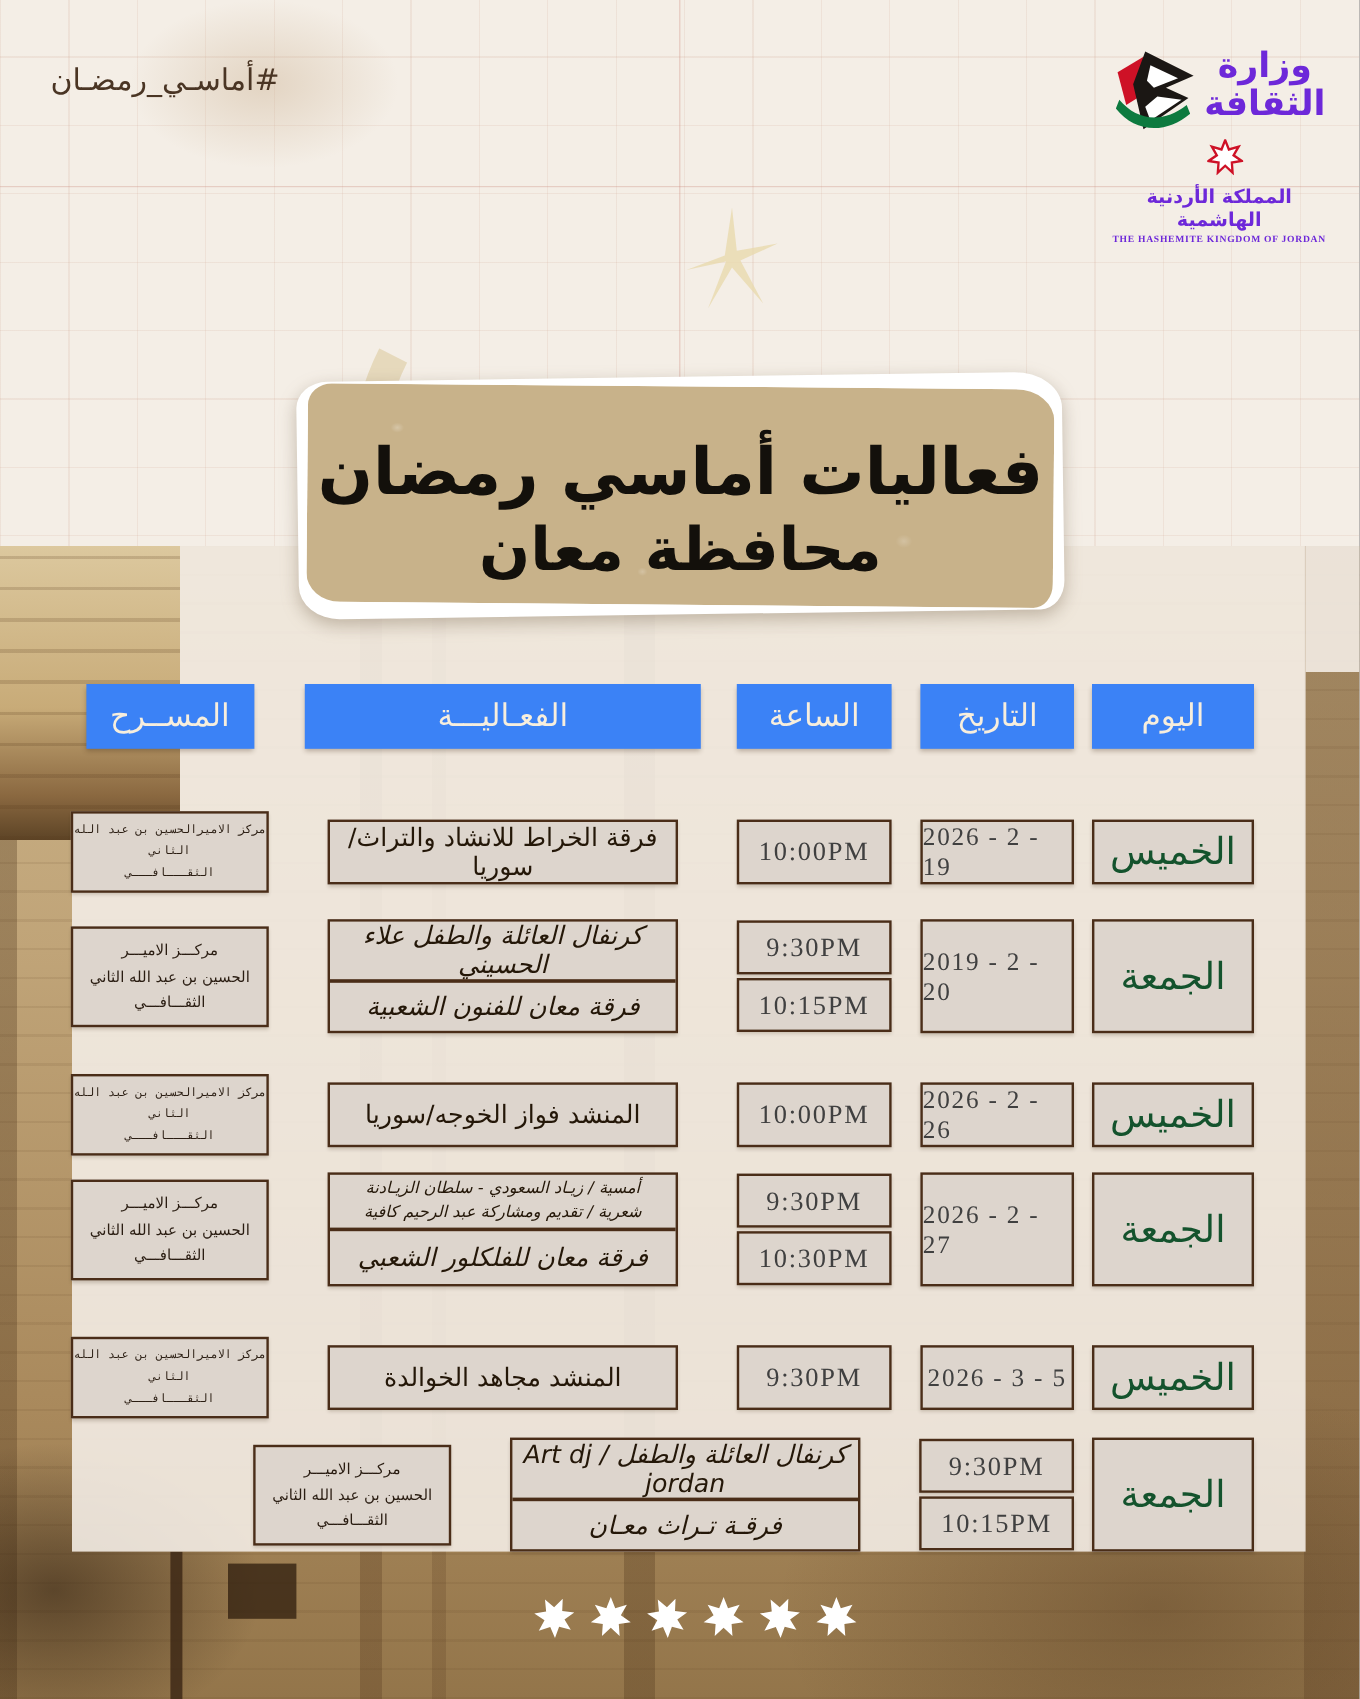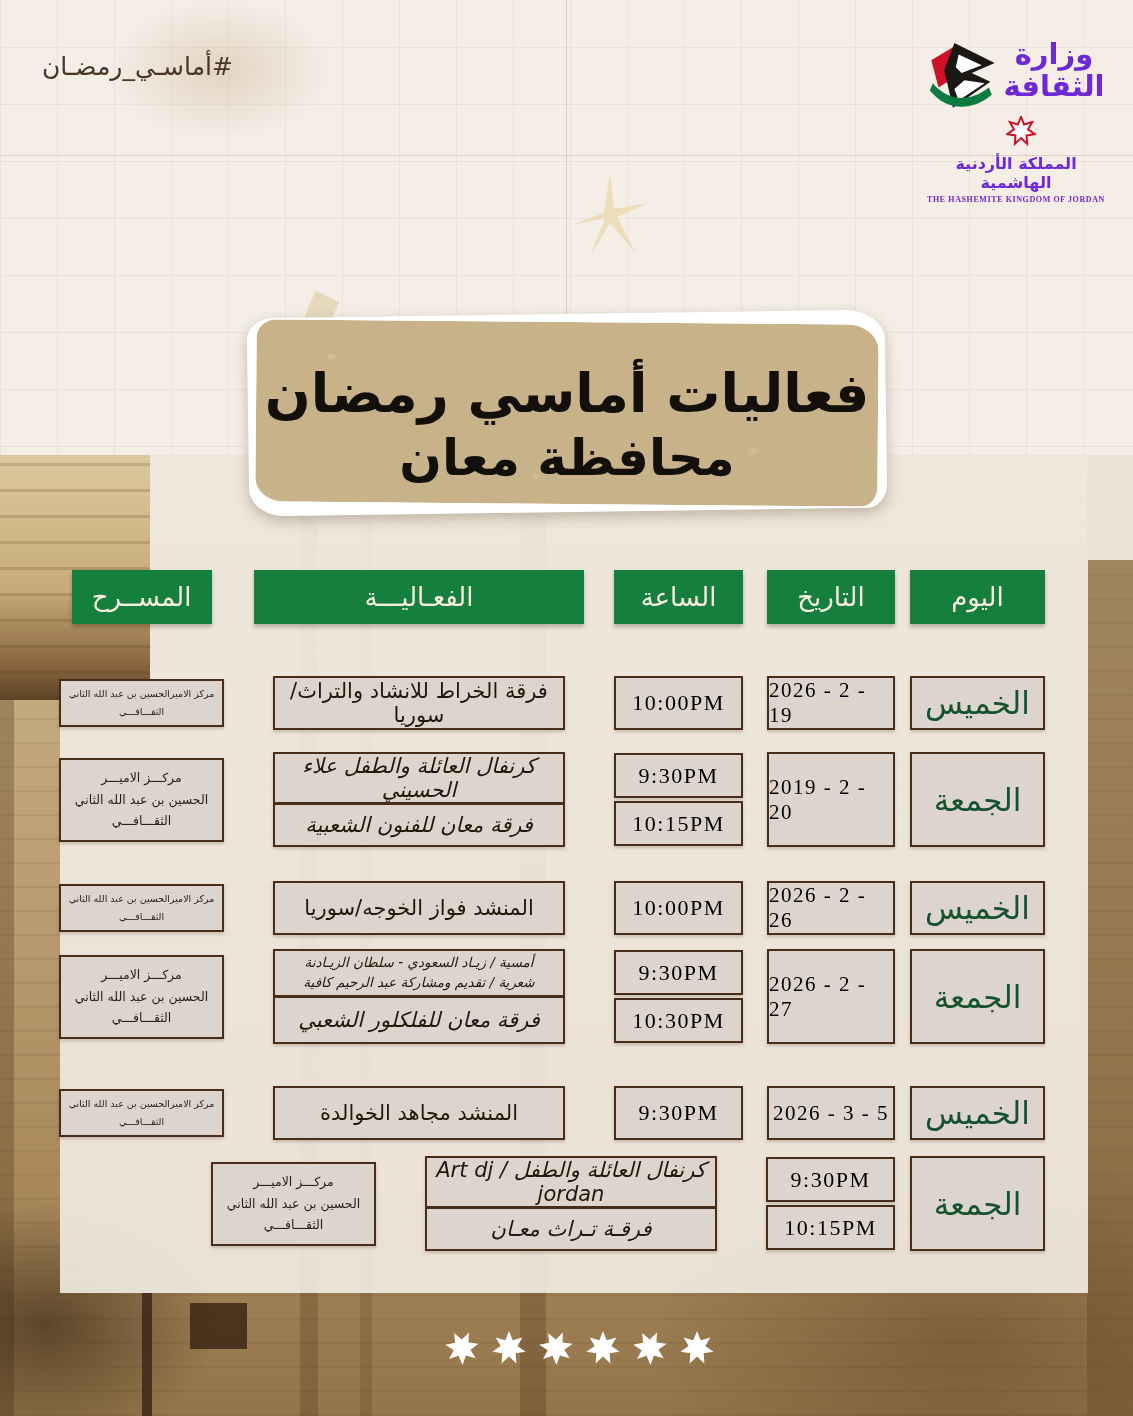--- a/index.html
+++ b/index.html
@@ -65,42 +65,42 @@
   .title-l1{font-size:54px;line-height:1.15;margin-top:28px;}
   .title-l2{font-size:50px;line-height:1.3;}
   
   .schedule{position:absolute;top:570px;right:88px;width:992px;direction:rtl;z-index:5;}
   .hrow,.row{display:flex;align-items:center;}
   .c-day{width:135px;margin-left:15px;flex:none;}
   .c-date{width:128px;margin-left:24px;flex:none;}
   .c-time{width:129px;margin-left:30px;flex:none;}
   .c-event{width:330px;margin-left:30px;flex:none;display:flex;justify-content:center;}
   .c-venue{width:165px;flex:none;display:flex;justify-content:center;}
-  .hcell{height:54px;background:#15803d;color:#f7eedd;display:flex;align-items:center;justify-content:center;
+  .hcell{height:54px;background:#3b82f6;color:#f7eedd;display:flex;align-items:center;justify-content:center;
     font-size:26px;width:100%;box-shadow:0 3px 4px rgba(60,35,15,0.30);}
   .hcell.ev{width:330px;}
   .hcell.vn{width:140px;}
   .box{background:#ddd5cd;border:2px solid #4a2d18;box-sizing:border-box;display:flex;flex-direction:column;
     align-items:center;justify-content:center;width:100%;box-shadow:0 2px 3px rgba(60,40,20,0.22);}
   .row .c-day .box{height:54px;font-size:31px;color:#14532d;}
   .row.double .c-day .box{height:95px;}
-  .num{font-family:"Liberation Serif","DejaVu Serif",serif;direction:ltr;color:#000000;letter-spacing:1.5px;}
+  .num{font-family:"Liberation Serif","DejaVu Serif",serif;direction:ltr;color:#404040;letter-spacing:1.5px;}
   .row .c-date .box{height:54px;font-size:21px;}
   .row.double .c-date .box{height:95px;}
   .row .c-time .box{height:54px;font-size:22px;}
   .stack{display:flex;flex-direction:column;gap:3px;justify-content:center;}
   .stack .box{height:45px !important;}
   .event-box{width:292px;color:#241708;font-size:21px;text-align:center;}
   .row.single .event-box{height:54px;}
   .row.double .event-box{height:95px;padding:0;justify-content:stretch;}
   .sect{flex:1;display:flex;flex-direction:column;align-items:center;justify-content:center;width:100%;font-style:italic;}
   .sect.small{font-size:13.5px;line-height:1.45;direction:rtl;}
   .divider{height:3px;background:#4a2d18;width:100%;flex:none;}
   .venue-box{color:#2a1d12;text-align:center;}
-  .row.single .venue-box{height:48px;font-size:9.5px;line-height:1.9;}
+  .row.single .venue-box{height:68px;font-size:9.5px;line-height:1.9;font-family:Liberation Mono, monospace;}
   .row.double .venue-box{height:84px;font-size:12.5px;line-height:1.75;}
   .r1{margin-top:52px;}.r2{margin-top:22px;}.r3{margin-top:34px;}
   .r4{margin-top:14px;}.r5{margin-top:42px;}.r6{margin-top:16px;}
   
   .stars{position:absolute;left:444px;top:1330px;display:flex;gap:11px;z-index:6;}
   .stars svg:nth-child(odd){transform:rotate(24deg);}
   .hidden-defs{position:absolute;width:0;height:0;}
 </style>
 </head>
 <body>

